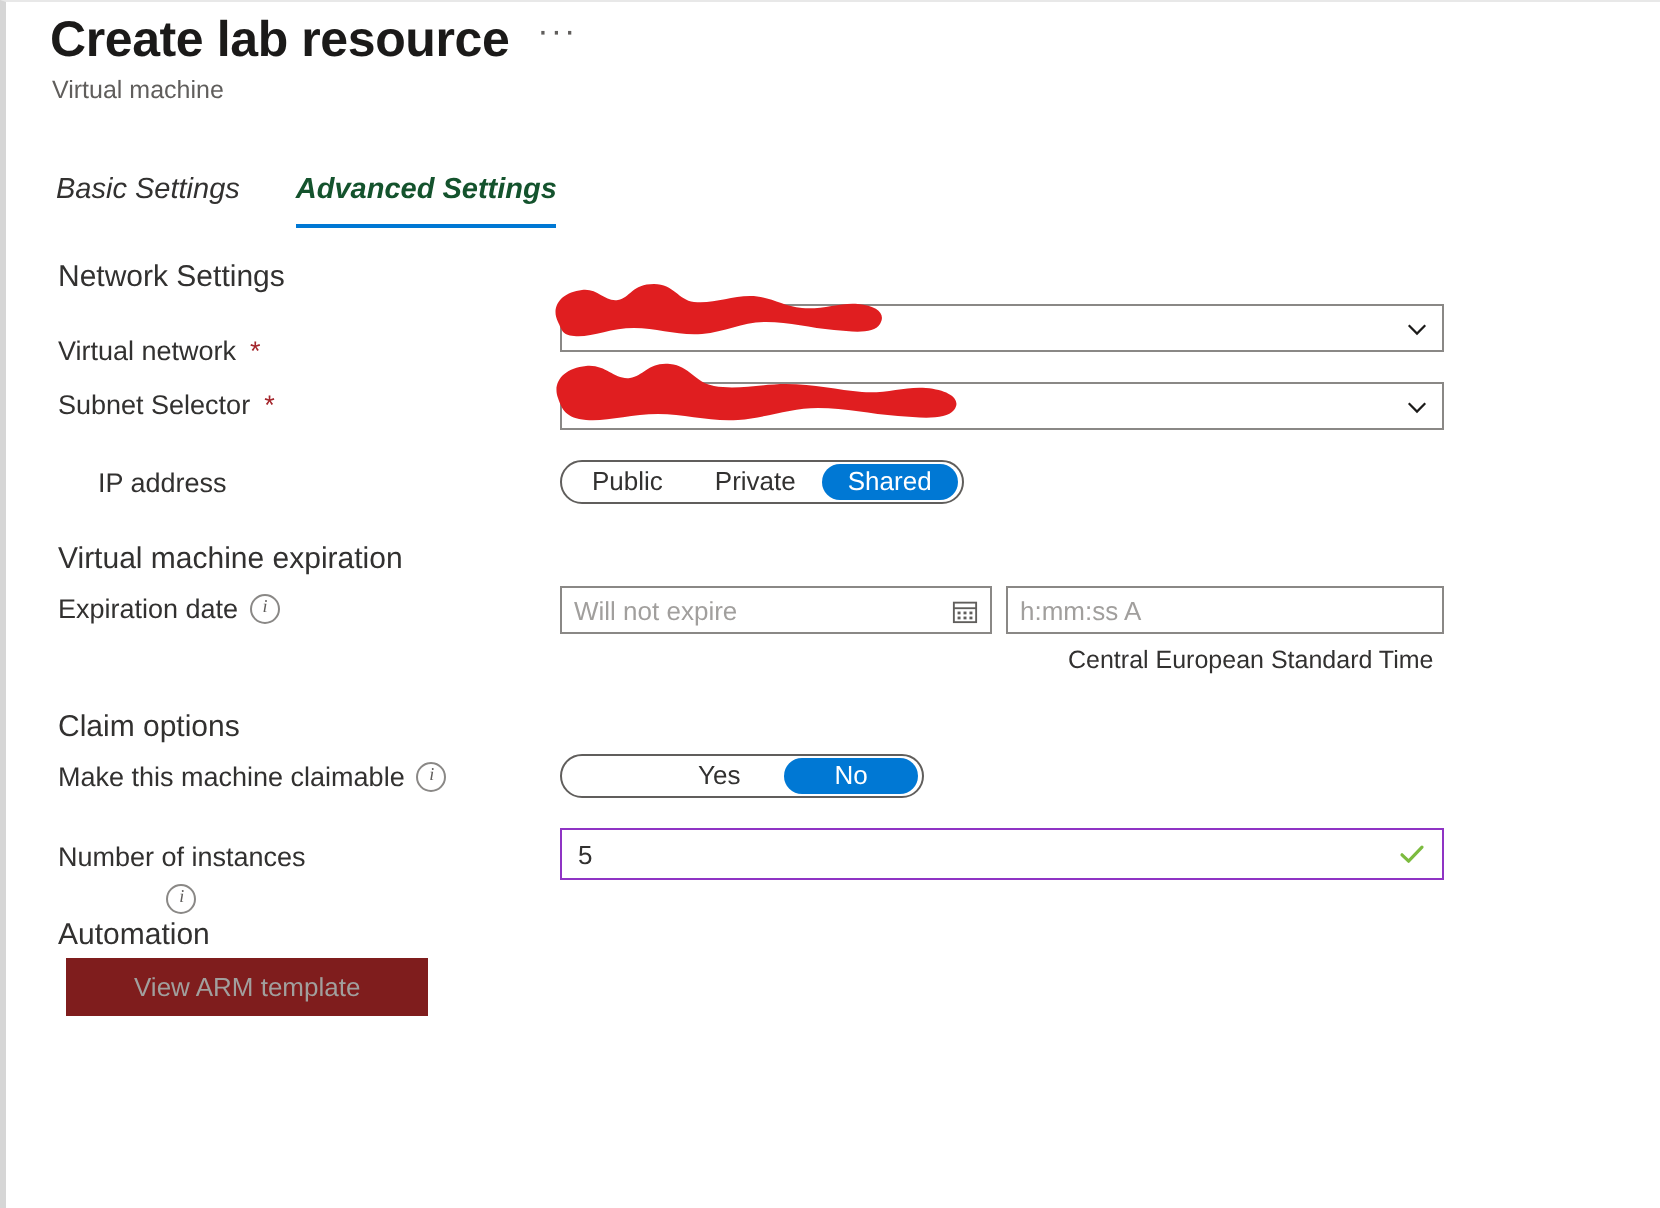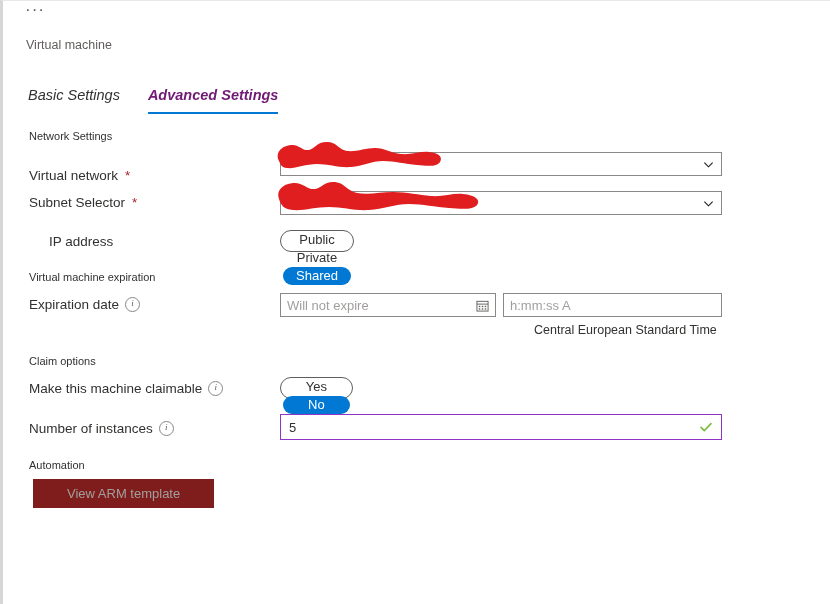--- a/index.html
+++ b/index.html
@@ -75,34 +75,34 @@
     color: #323130;
     padding-bottom: 9px;
     cursor: pointer;
     white-space: nowrap;
     border-bottom: 2px solid transparent;
     font-style: italic;
   }
   .tab.active {
     font-weight: bold;
     border-bottom: 2px solid #0078d4;
-    color: #701a75;
+    color: #14532d;
   }
 
   
   .form {
     position: absolute;
     left: 0;
     top: 126px;
     width: 830px;
   }
   .section-head {
     position: absolute;
     left: 26px;
-    font-size: 11px;
+    font-size: 15px;
     color: #323130;
     white-space: nowrap;
   }
   .field-label {
     position: absolute;
     left: 26px;
     font-size: 13.5px;
     color: #323130;
     white-space: nowrap;
     display: flex;
@@ -160,21 +160,20 @@
 
   .pill-toggle {
     display: inline-flex;
     align-items: center;
     border: 1px solid #605e5c;
     border-radius: 14px;
     height: 22px;
     background: #ffffff;
     box-sizing: border-box;
     padding: 0 2px;
-    flex-direction: column;
   }
   .pill-opt {
     font-size: 13px;
     color: #323130;
     padding: 0 13px;
     height: 18px;
     line-height: 18px;
     border-radius: 11px;
     cursor: pointer;
     white-space: nowrap;
@@ -244,20 +243,21 @@
     pointer-events: none;
   }
   .redaction svg { display: block; }
 </style>
 </head>
 <body>
 
 <div class="page">
 
   <div class="title-row">
+    <div class="page-title">Create lab resource</div>
     <div class="more-btn">···</div>
   </div>
   <div class="subtitle">Virtual machine</div>
 
   <div class="tabs">
     <div class="tab">Basic Settings</div>
     <div class="tab active">Advanced Settings</div>
   </div>
 
   <div class="form">
@@ -334,26 +334,26 @@
     <div class="tz-note" style="left:531px; top:196px;">Central European Standard Time</div>
 
     <div class="section-head" style="top:228px;">Claim options</div>
 
     <div class="field-label" style="top:254px;">
       <span>Make this machine claimable</span>
       <span class="info-icon"></span>
     </div>
     <div class="control" style="left:277px; top:250px;">
       <div class="pill-toggle">
-        <span class="pill-opt" style="padding:0 22px;">Yes</span>
+        <span class="pill-opt" style="padding:0 22px;margin-left:44px;">Yes</span>
         <span class="pill-opt sel" style="padding:0 25px;">No</span>
       </div>
     </div>
 
-    <div class="field-label" style="top:294px;">
+    <div class="field-label" style="top:294px;flex-direction:column;">
       <span>Number of instances</span>
       <span class="info-icon"></span>
     </div>
     <div class="control" style="left:277px; top:287px;">
       <div class="num-box">
         <span class="val">5</span>
         <span class="check">
           <svg viewBox="0 0 14 14" width="14" height="14">
               <path d="M2 7.4 L5.3 10.6 L12 3.6" fill="none" stroke="#7cbb3f" stroke-width="1.6" stroke-linecap="round" stroke-linejoin="round"></path>
             </svg>

